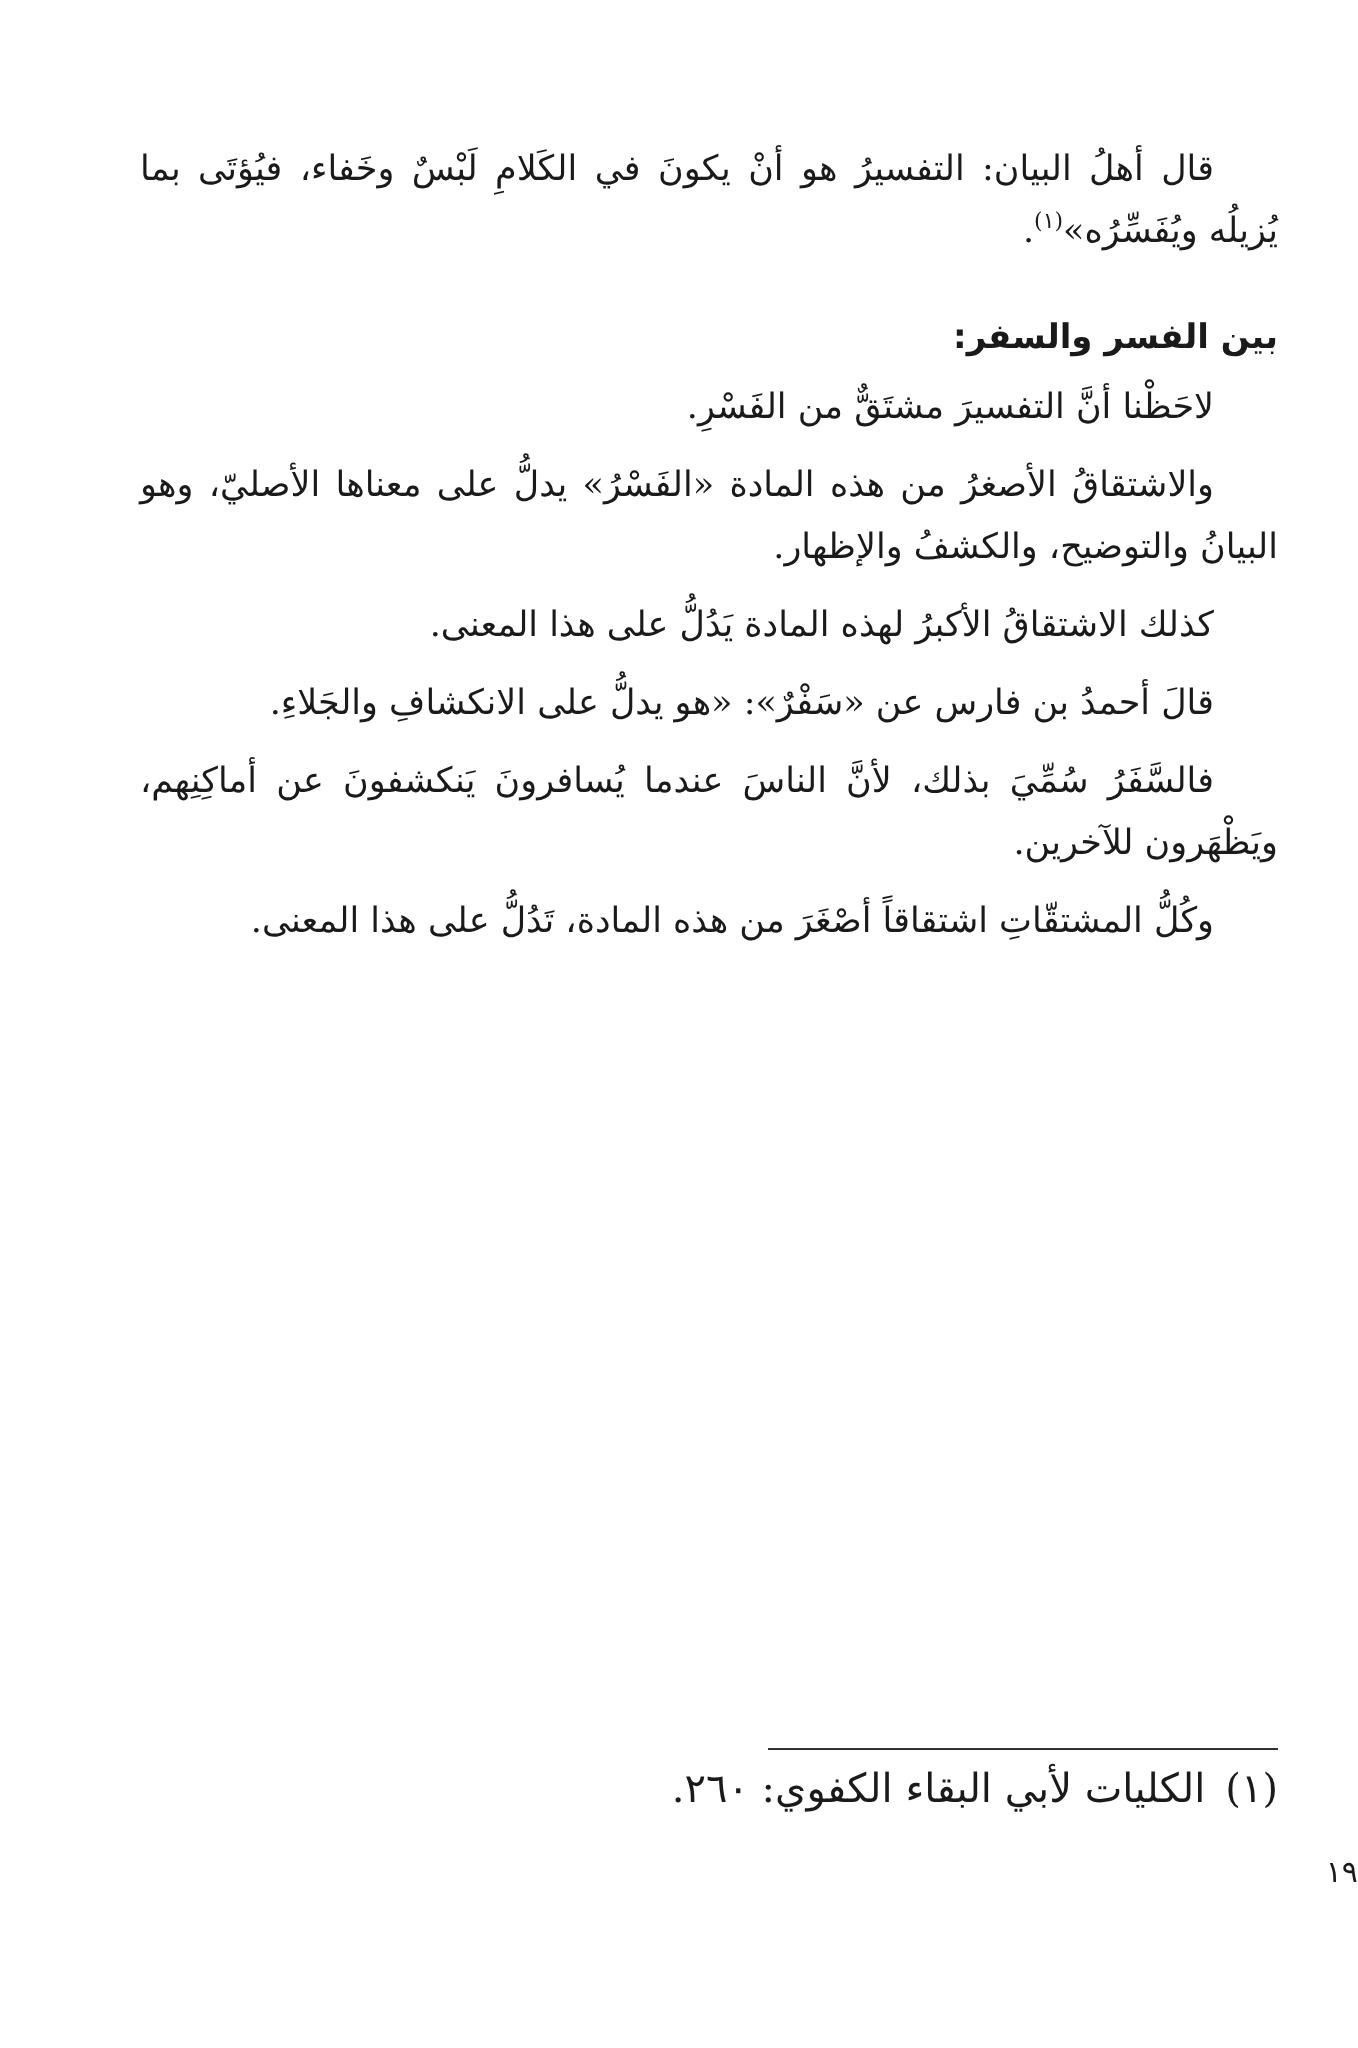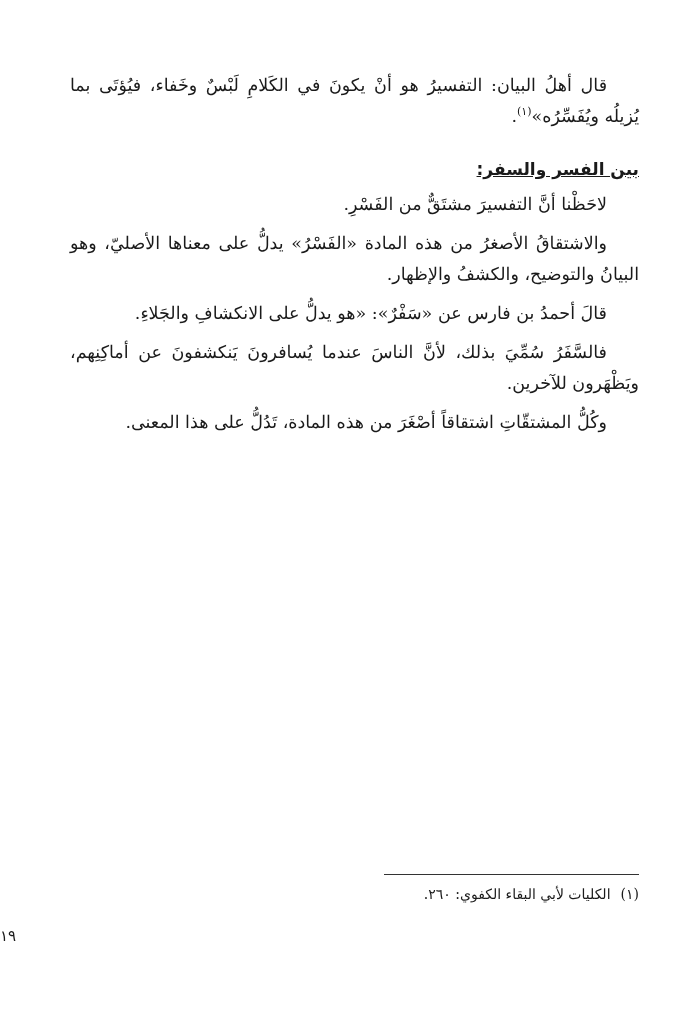--- a/index.html
+++ b/index.html
@@ -28,66 +28,66 @@
     .para {
       margin: 0 0 8px 0;
       text-indent: 32px;
     }
     .heading {
       font-family: "DejaVu Sans", "Liberation Sans", sans-serif;
       font-weight: bold;
       font-size: 17px;
       margin: 22px 0 4px 0;
       text-indent: 0;
-      text-decoration: underline;
     }
     sup.fn-ref {
       font-size: 11px;
       vertical-align: super;
       line-height: 0;
     }
     .footnote-rule {
       position: absolute;
       right: 40px;
       top: 874px;
       width: 255px;
       height: 0;
       border-top: 1.5px solid #333;
     }
     .footnote {
       position: absolute;
       right: 40px;
       top: 882px;
       direction: rtl;
-      font-size: 14px;
+      font-size: 20px;
       line-height: 24px;
       font-family: "DejaVu Serif", "Liberation Serif", serif;
     }
     .footnote .fn-num { margin-left: 10px; }
     .page-number {
       position: absolute;
       left: 0;
       right: 0;
       top: 927px;
-      text-align: left;
+      text-align: right;
       font-size: 15px;
       direction: rtl;
       font-family: "DejaVu Sans", "Liberation Sans", sans-serif;
     }
   </style>
 </head>
 <body>
 
 <div class="page">
   <p class="para"><span>قال أهلُ البيان: التفسيرُ هو أنْ يكونَ في الكَلامِ لَبْسٌ وخَفاء، فيُؤتَى بما يُزيلُه ويُفَسِّرُه»</span><sup class="fn-ref">(١)</sup><span>.</span></p>
 
   <div class="heading">بين الفسر والسفر:</div>
 
   <p class="para">لاحَظْنا أنَّ التفسيرَ مشتَقٌّ من الفَسْرِ.</p>
   <p class="para">والاشتقاقُ الأصغرُ من هذه المادة «الفَسْرُ» يدلُّ على معناها الأصليّ، وهو البيانُ والتوضيح، والكشفُ والإظهار.</p>
+  <p class="para">كذلك الاشتقاقُ الأكبرُ لهذه المادة يَدُلُّ على هذا المعنى.</p>
   <p class="para">قالَ أحمدُ بن فارس عن «سَفْرٌ»: «هو يدلُّ على الانكشافِ والجَلاءِ.</p>
   <p class="para">فالسَّفَرُ سُمِّيَ بذلك، لأنَّ الناسَ عندما يُسافرونَ يَنكشفونَ عن أماكِنِهم، ويَظْهَرون للآخرين.</p>
   <p class="para">وكُلُّ المشتقّاتِ اشتقاقاً أصْغَرَ من هذه المادة، تَدُلُّ على هذا المعنى.</p>
 </div>
 
 <div class="footnote-rule"></div>
 
 <div class="footnote">
   <span class="fn-num">(١)</span><span>الكليات لأبي البقاء الكفوي: ٢٦٠.</span>
 </div>

